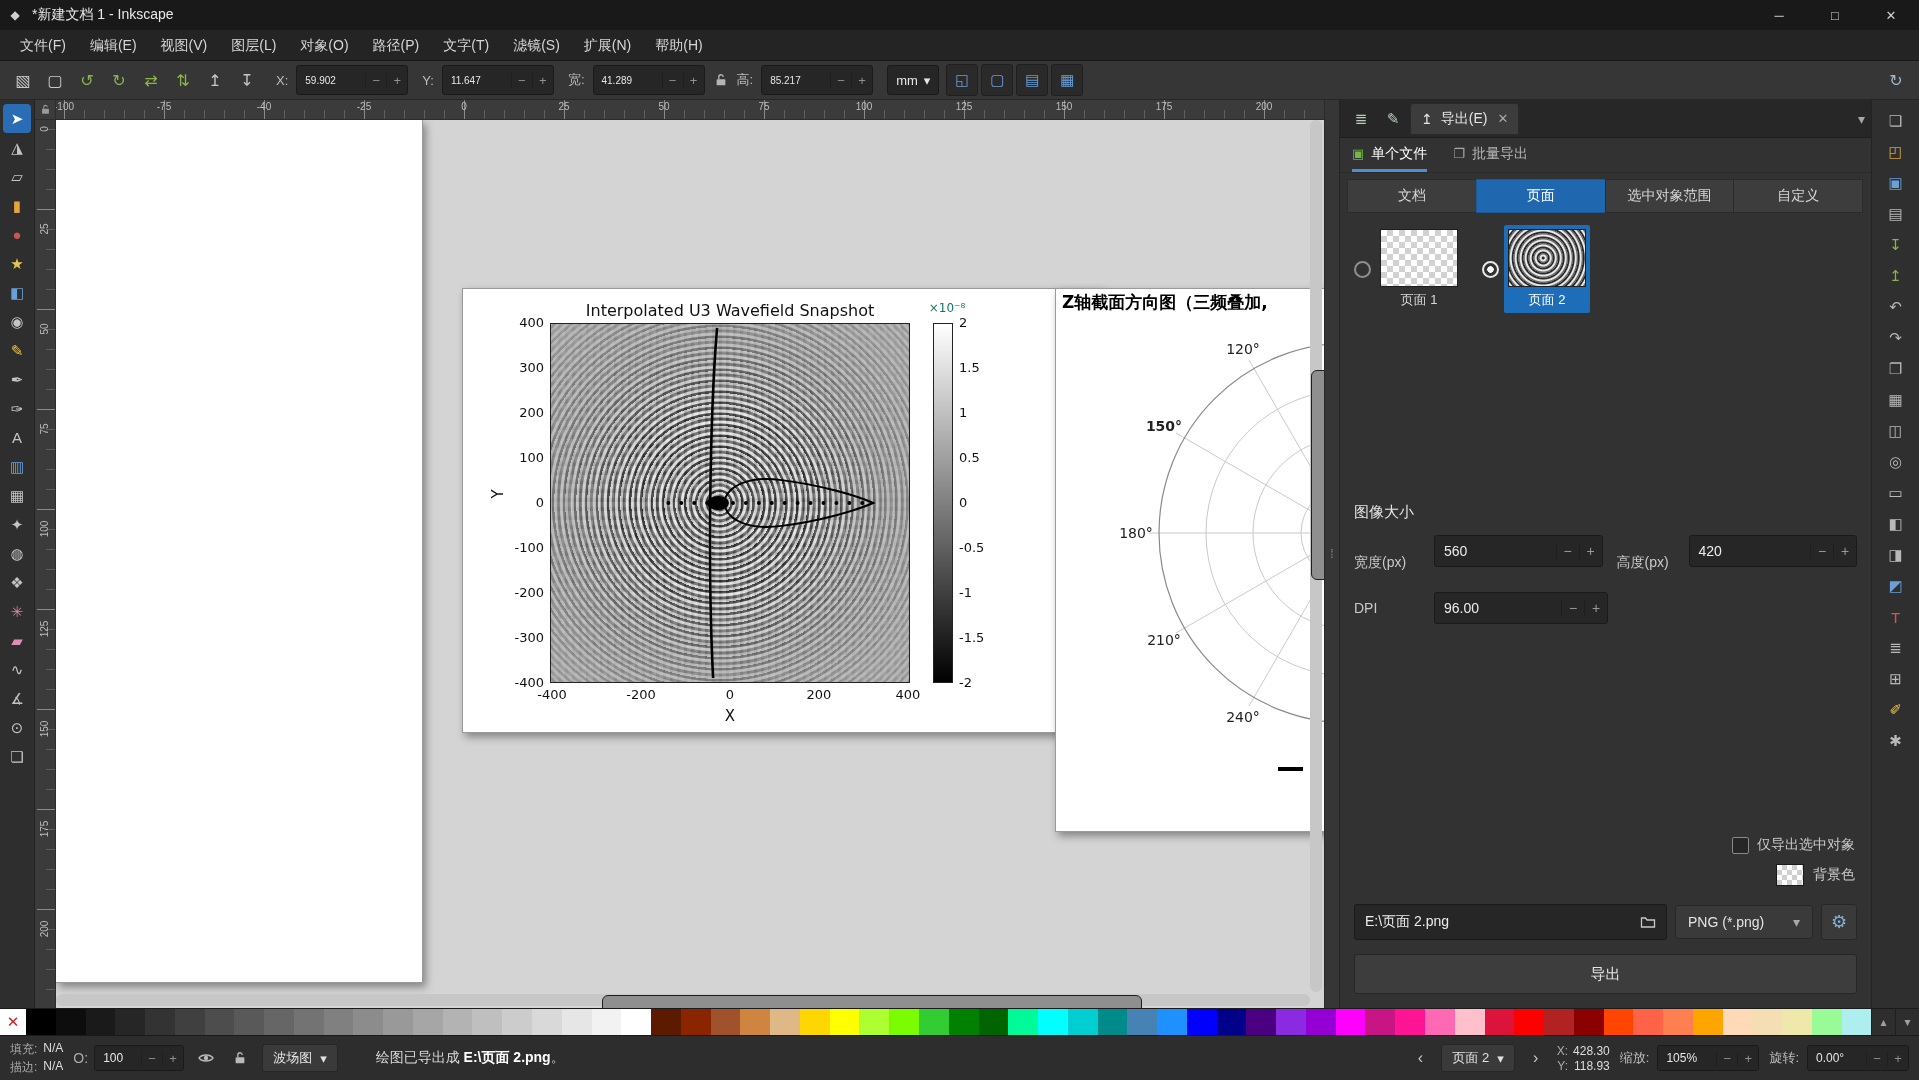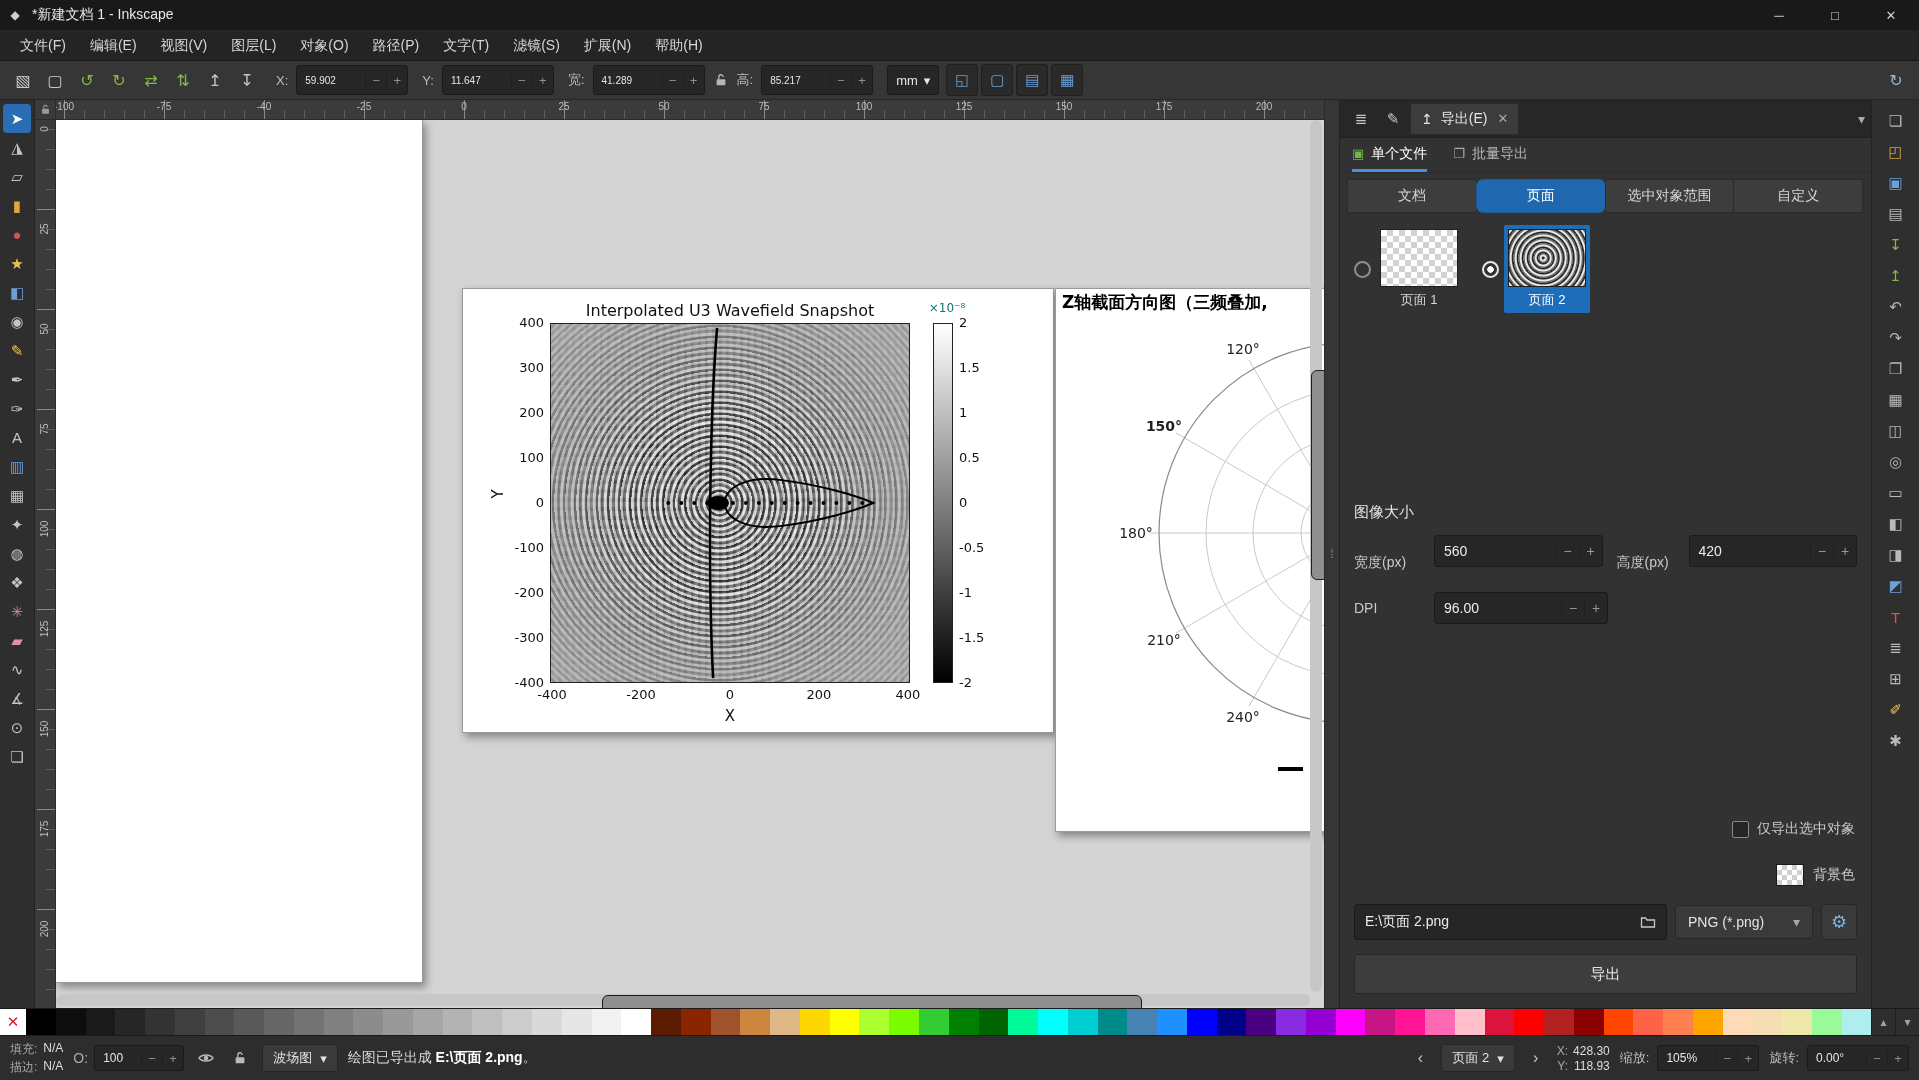--- a/index.html
+++ b/index.html
@@ -44,21 +44,21 @@
   .hlabel{position:absolute;top:1px;transform:translateX(-50%);font-size:10px;color:#bdbdbd;}
   .canvas-row{flex:1;display:flex;min-height:0;}
   .vruler{width:20px;background:#3b3b3b;border-right:1px solid #2c2c2c;position:relative;overflow:hidden;flex:0 0 auto;
     background-image:repeating-linear-gradient(0deg,#8a8a8a 0 1px,transparent 1px 100px),repeating-linear-gradient(0deg,#5f5f5f 0 1px,transparent 1px 20px);
     background-size:100% 100%,45% 100%;background-repeat:no-repeat;background-position:2px 2px,100% 2px;}
   .vlabel{position:absolute;left:1px;width:18px;height:14px;line-height:14px;text-align:center;transform:rotate(-90deg);font-size:10px;color:#bdbdbd;}
   .viewport{flex:1;position:relative;overflow:hidden;background:#d4d4d4;}
 
   .page{position:absolute;background:#fff;border:1px solid #9a9a9a;box-shadow:3px 4px 8px rgba(0,0,0,0.38);}
   .page1{left:0;top:0;width:366px;height:862px;border-left:none;border-top:none;}
-  .page2{left:406px;top:168px;width:590px;height:443px;}
+  .page2{left:406px;top:168px;width:590px;height:443px;padding-left:48px;}
   .page3{left:999px;top:168px;width:274px;height:542px;overflow:hidden;}
 
   
   .fig{font-family:"DejaVu Sans",sans-serif;color:#111;}
   .fig-title{position:absolute;left:60px;top:12px;width:414px;text-align:center;font-size:16px;color:#111;}
   .wave-plot{position:absolute;left:87px;top:34px;width:360px;height:360px;border:1px solid #222;box-sizing:border-box;
     background-color:#9a9a9a;
     background-image:
       repeating-radial-gradient(circle at 47% 50%, rgba(0,0,0,0.55) 0 2px, rgba(255,255,255,0.65) 3px 5px, rgba(0,0,0,0.35) 6px 8px, rgba(255,255,255,0.5) 9px 11px),
       repeating-linear-gradient(90deg, rgba(0,0,0,0.22) 0 2px, rgba(255,255,255,0.22) 4px 7px),
@@ -98,21 +98,21 @@
   .dlg-icon{width:30px;height:30px;display:flex;align-items:center;justify-content:center;color:#b9cbb9;font-size:15px;}
   .dlg-tab{height:30px;display:flex;align-items:center;gap:8px;background:#3c3c3c;border:1px solid #2a2a2a;border-radius:3px 3px 0 0;padding:0 10px;color:#e4e4e4;font-size:14px;}
   .dlg-tab .x{color:#a8a8a8;font-size:13px;margin-left:2px;}
   .dlg-caret{margin-left:auto;color:#a8a8a8;}
   .mode-tabs{height:34px;display:flex;align-items:center;padding-left:12px;gap:26px;border-bottom:1px solid #2a2a2a;flex:0 0 auto;}
   .mode-tab{height:100%;display:flex;align-items:center;gap:7px;color:#b5b5b5;font-size:14px;border-bottom:3px solid transparent;box-sizing:border-box;}
   .mode-tab.active{color:#fff;border-bottom-color:#4a90d9;}
   .mode-tab .mi{font-size:13px;}
   .scopes{margin:6px 8px 0;display:flex;flex:0 0 auto;}
   .scope{flex:1;height:32px;background:#3d3d3d;border:1px solid #2b2b2b;display:flex;align-items:center;justify-content:center;color:#d6d6d6;font-size:14px;margin-left:-1px;}
-  .scope.active{background:#1f68b0;color:#fff;border-color:#1b5a98;border-radius:7px;}
+  .scope.active{background:#1f68b0;color:#fff;border-color:#1b5a98;}
   .pages-strip{margin:12px 0 0 14px;display:flex;gap:20px;align-items:flex-start;flex:0 0 auto;}
   .page-cell{display:flex;align-items:center;gap:5px;}
   .radio{width:13px;height:13px;border:2px solid #8f8f8f;border-radius:50%;background:transparent;flex:0 0 auto;}
   .page-cell.selected .radio{border-color:#e8e8e8;background:radial-gradient(circle,#fff 0 3px,transparent 3.5px);}
   .thumb-col{display:flex;flex-direction:column;align-items:center;padding:4px;border-radius:2px;}
   .page-cell.selected .thumb-col{background:#1d6db8;}
   .thumb{width:76px;height:56px;background:#fff;border:1px solid #1f1f1f;}
   .thumb.checker{background:repeating-conic-gradient(#d2d2d2 0% 25%,#ffffff 0% 50%) 0 0/12px 12px;}
   .thumb.wave{background-color:#999;background-image:repeating-radial-gradient(circle at 45% 50%,#2a2a2a 0 1px,#e8e8e8 2px 3px,#6a6a6a 4px 5px);}
   .thumb.polar{background-color:#fff;background-image:
@@ -123,21 +123,21 @@
   .img-size-label{margin:190px 14px 8px;font-size:15px;color:#e6e6e6;flex:0 0 auto;}
   .size-row{display:flex;align-items:center;margin:0 14px;gap:8px;flex:0 0 auto;}
   .size-row .flabel{width:72px;font-size:14px;color:#c9c9c9;margin-top:24px;}
   .field{display:flex;align-items:center;background:#262626;border:1px solid #1a1a1a;border-radius:3px;height:30px;flex:1;}
   .field .val{flex:1;padding:0 9px;color:#ececec;font-size:14px;}
   .field .step{width:22px;text-align:center;color:#999;font-size:14px;border-left:1px solid #1f1f1f;}
   .dpi-row{display:flex;align-items:center;margin:20px 14px 0;gap:8px;flex:0 0 auto;}
   .dpi-row .flabel{width:72px;font-size:14px;color:#c9c9c9;}
   .dpi-row .field{max-width:172px;}
   .panel-spacer{flex:1;}
-  .check-row{display:flex;align-items:center;justify-content:flex-end;gap:8px;margin:16px 16px;flex:0 0 auto;}
+  .check-row{display:flex;align-items:center;justify-content:flex-end;gap:8px;margin:0 16px;flex:0 0 auto;}
   .checkbox{width:15px;height:15px;background:#262626;border:1px solid #8a8a8a;border-radius:2px;}
   .check-label{font-size:14px;color:#c9c9c9;}
   .bg-row{display:flex;align-items:center;justify-content:flex-end;gap:9px;margin:10px 16px 0;flex:0 0 auto;}
   .bg-swatch{width:26px;height:20px;border:1px solid #1a1a1a;background:repeating-conic-gradient(#cfcfcf 0% 25%,#ffffff 0% 50%) 0 0/10px 10px;}
   .file-row{display:flex;align-items:center;gap:8px;margin:18px 14px 0;flex:0 0 auto;}
   .file-field{flex:1;display:flex;align-items:center;background:#262626;border:1px solid #1a1a1a;border-radius:3px;height:34px;padding:0 10px;gap:8px;}
   .file-field .val{flex:1;font-size:14px;color:#ececec;white-space:nowrap;overflow:hidden;}
   .format-select{display:flex;align-items:center;gap:10px;background:#3a3a3a;border:1px solid #272727;border-radius:3px;height:34px;padding:0 12px;font-size:14px;color:#e4e4e4;width:138px;box-sizing:border-box;}
   .format-select .caret{margin-left:auto;color:#a8a8a8;}
   .gear-btn{width:34px;height:34px;display:flex;align-items:center;justify-content:center;color:#7fb1d6;font-size:18px;background:#3a3a3a;border:1px solid #272727;border-radius:3px;}
@@ -157,21 +157,21 @@
   
   .statusbar{height:44px;background:#2d2d2d;border-top:1px solid #1a1a1a;display:flex;align-items:center;padding:0 10px;gap:10px;flex:0 0 auto;}
   .fs-block{display:grid;grid-template-columns:auto auto;column-gap:6px;row-gap:1px;font-size:12px;}
   .fs-label{color:#aaa;}
   .fs-val{color:#ddd;}
   .opacity-block{display:flex;align-items:center;gap:4px;}
   .opacity-block .spin{height:24px;margin-left:2px;}
   .opacity-block .spin .val{min-width:30px;font-size:12px;}
   .sb-iconbtn{width:24px;height:24px;display:flex;align-items:center;justify-content:center;}
   .layer-chip{display:flex;align-items:center;gap:8px;background:#3a3a3a;border:1px solid #262626;border-radius:3px;height:26px;padding:0 10px;font-size:13px;color:#e2e2e2;}
-  .sb-msg{flex:1;font-size:14px;color:#d8d8d8;white-space:nowrap;overflow:hidden;}
+  .sb-msg{flex:1;font-size:14px;color:#d8d8d8;white-space:nowrap;overflow:hidden;margin-left:28px;}
   .sb-msg b{color:#fff;}
   .nav-btn{width:22px;height:24px;display:flex;align-items:center;justify-content:center;color:#c8c8c8;font-size:16px;}
   .page-chip{display:flex;align-items:center;gap:8px;background:#3a3a3a;border:1px solid #262626;border-radius:3px;height:26px;padding:0 10px;font-size:13px;color:#e2e2e2;}
   .xy-block{display:grid;grid-template-columns:auto auto;column-gap:5px;row-gap:1px;font-size:12px;text-align:right;}
   .zoom-block,.rot-block{display:flex;align-items:center;gap:4px;font-size:13px;color:#bdbdbd;}
   .zoom-block .spin,.rot-block .spin{height:24px;}
   .zoom-block .spin .val,.rot-block .spin .val{min-width:42px;font-size:12px;}
   svg.inline-ic{display:block;}
 </style>
 </head>

